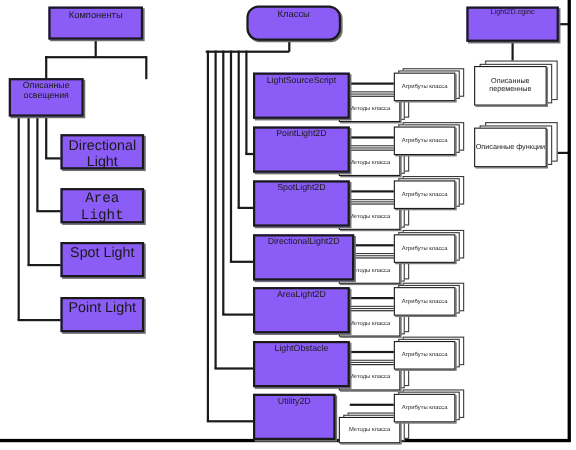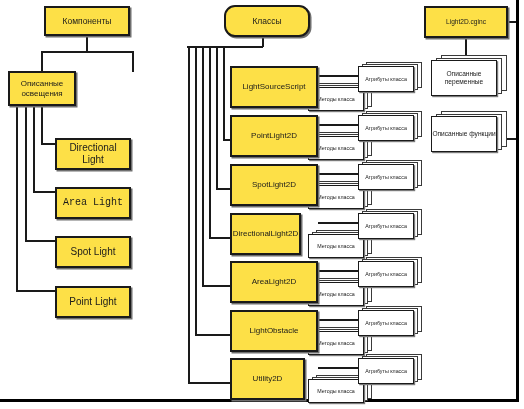--- a/index.html
+++ b/index.html
@@ -2,24 +2,24 @@
 <html><head>
 <meta charset="utf-8">
 <style>
   html,body{margin:0;padding:0;background:#ffffff;}
   body{font-family:"Liberation Sans","DejaVu Sans",sans-serif;}
   #canvas{position:relative;width:524px;height:409px;background:#fff;overflow:hidden;}
 
   
   .box{
     position:absolute;
-    background:#fde047;
+    background:#8b5cf6;
     border:1.5px solid #1a1a1a;
     box-sizing:border-box;
-    display:flex;align-items:center;justify-content:center;
+    display:flex;align-items:flex-start;justify-content:center;
     text-align:center;
     color:#1a1a1a;
     line-height:1.18;
     z-index:5;
   }
   .box.thick{border-width:2px;}
   .box .lbl{display:block;padding:0 2px;}
 
   
   .sh{box-shadow:1.5px 1.5px 0 0 #6f6f6f;}
@@ -40,21 +40,21 @@
 
   
   .ln{position:absolute;background:#1a1a1a;z-index:2;}
   .lnh{height:1.5px;}
   .lnv{width:1.5px;}
   .frame{position:absolute;background:#000;z-index:3;}
 
   
   .t-head{font-size:8.5px;}
   .t-mid{font-size:8px;}
-  .t-sub{font-size:10px;margin-top:16px;}
+  .t-sub{font-size:13px;}
   .t-class{font-size:8px;}
   .t-tiny{font-size:5.3px;}
   .t-rt{font-size:6.6px;}
 </style>
 </head>
 <body>
 
 <div id="canvas">
 
   <div class="frame" style="left:516px;top:0px;width:3px;height:401px;"></div>
@@ -174,21 +174,21 @@
     </div>
   </div>
   <div class="stack" style="left:358px;top:164px;width:66px;height:28px;">
     <div class="layer" style="left:8px;top:-4px;width:56px;height:26px;"></div>
     <div class="layer" style="left:4px;top:-2px;width:56px;height:26px;"></div>
     <div class="front t-tiny" style="width:56px;height:26px;">
       <span class="lbl">Атрибуты класса</span>
     </div>
   </div>
 
-  <div class="box sh thick t-class" style="left:230px;top:213px;width:71px;height:42px;">
+  <div class="box sh thick t-class" style="left:230px;top:213px;width:92px;height:42px;">
     <span class="lbl">DirectionalLight2D</span>
   </div>
   <div class="ln lnh" style="left:318px;top:222px;width:44px;"></div>
   <div class="ln lnh" style="left:318px;top:242px;width:12px;"></div>
   <div class="stack" style="left:308px;top:234px;width:66px;height:26px;">
     <div class="layer" style="left:8px;top:-4px;width:56px;height:24px;"></div>
     <div class="layer" style="left:4px;top:-2px;width:56px;height:24px;"></div>
     <div class="front t-tiny" style="width:56px;height:24px;">
       <span class="lbl">Методы класса</span>
     </div>

